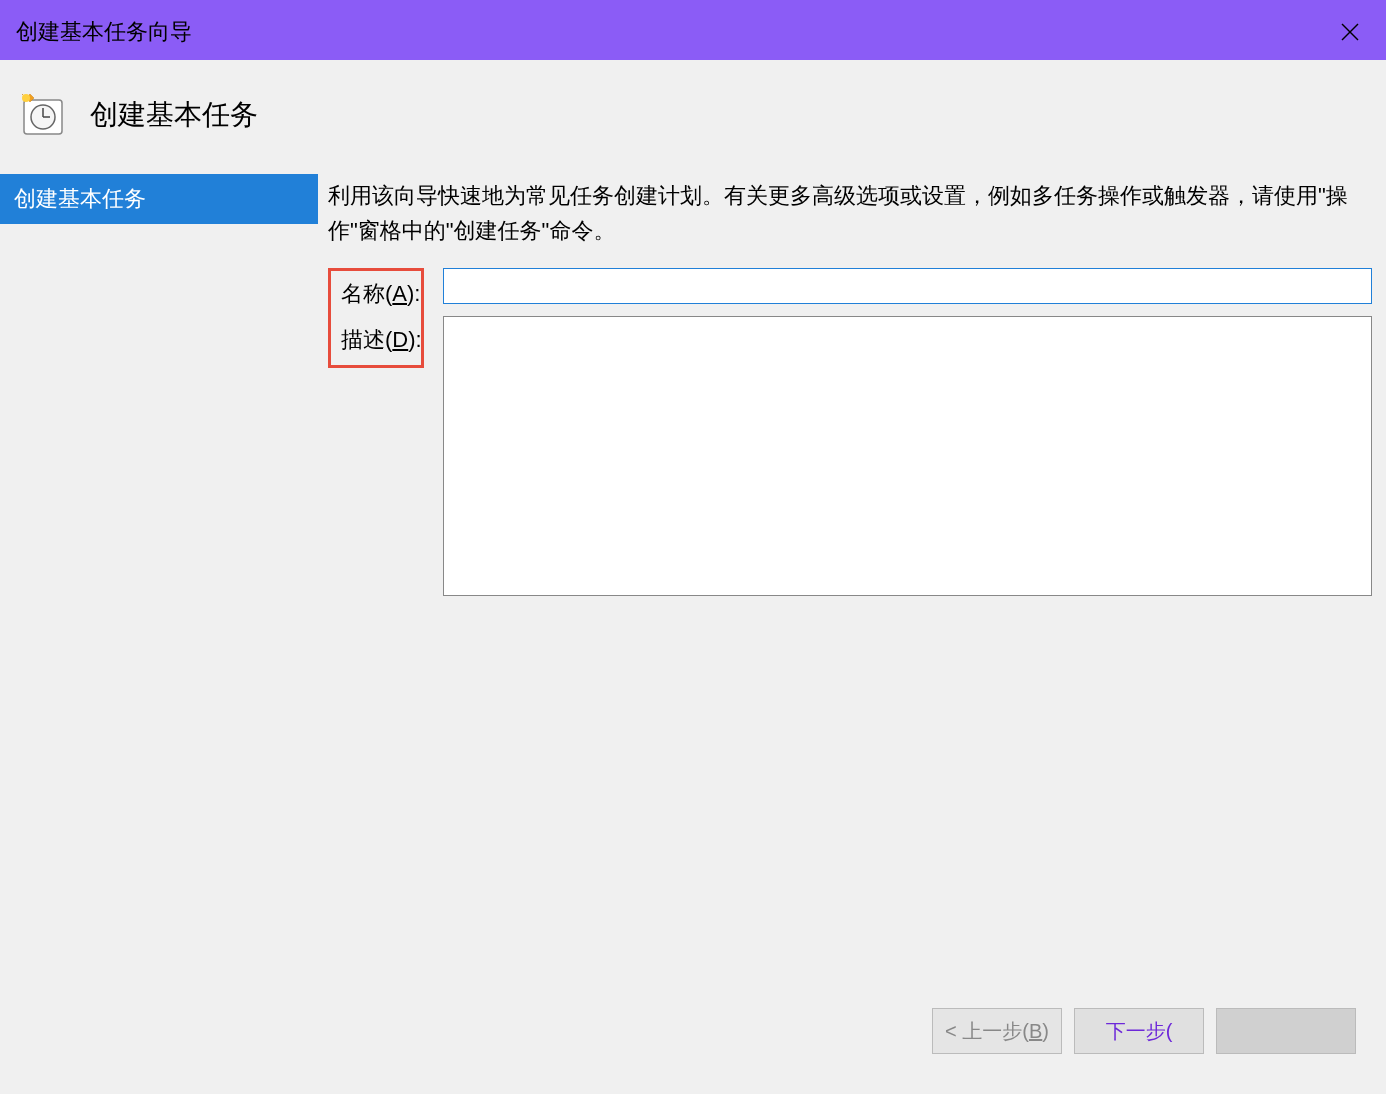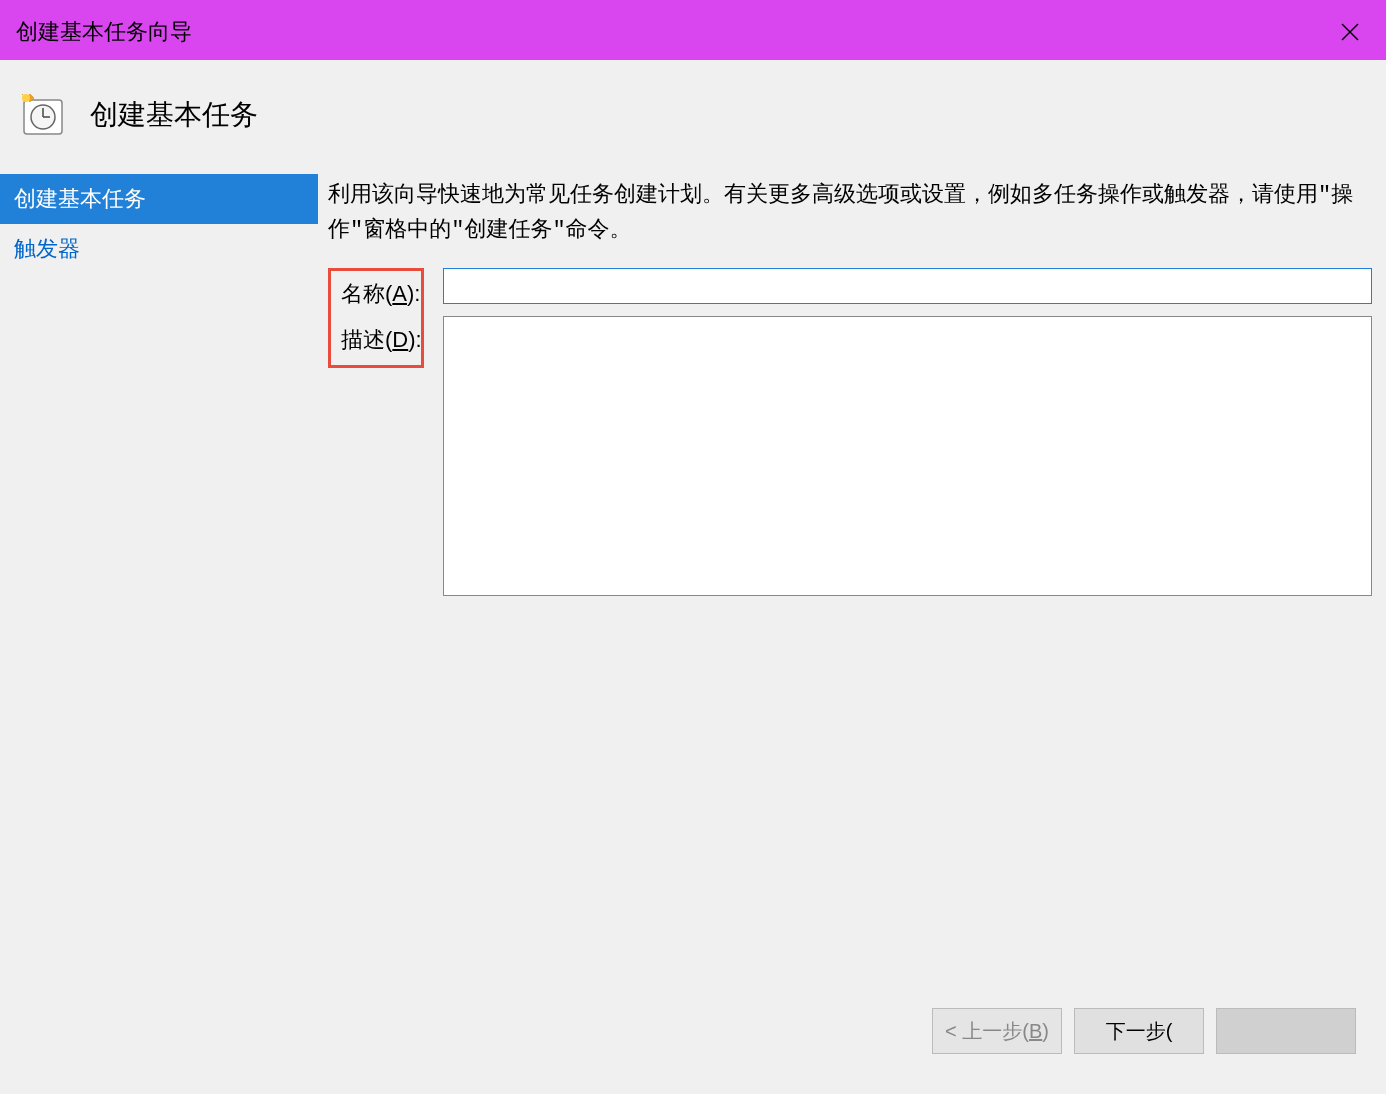--- a/index.html
+++ b/index.html
@@ -14,21 +14,21 @@
       width: 1386px;
       height: 1094px;
       overflow: hidden;
       position: relative;
     }
     .title-bar {
       display: flex;
       justify-content: space-between;
       align-items: center;
       padding: 12px 16px 8px 16px;
-      background: #d946ef;
+      background: #8b5cf6;
     }
     .title-text {
       font-size: 22px;
       color: #000;
     }
     .close-btn {
       font-size: 28px;
       cursor: pointer;
       width: 40px;
       height: 40px;
@@ -76,21 +76,20 @@
     }
     .content-area {
       flex: 1;
       padding: 8px 14px 0 10px;
     }
     .description-text {
       font-size: 22px;
       line-height: 1.6;
       color: #000;
       margin-bottom: 20px;
-      font-family: Liberation Mono, monospace;
     }
     .labels-highlight {
       border: 3px solid #e74c3c;
       padding: 8px 10px;
       margin-right: 19px;
       width: 96px;
       height: 100px;
     }
     .form-label {
       font-size: 22px;
@@ -140,21 +139,21 @@
       width: 130px;
       height: 46px;
       border: 1px solid #bbb;
       background: #e5e5e5;
       font-size: 20px;
       color: #888;
       cursor: pointer;
       font-family: inherit;
     }
     .wizard-btn.next {
-      color: #000000;
+      color: #6d28d9;
       background: #e0e0e0;
     }
     .wizard-btn .underline {
       text-decoration: underline;
     }
     .hidden-btn {
       width: 140px;
       height: 46px;
       background: #d0d0d0;
       border: 1px solid #bbb;
@@ -189,23 +188,20 @@
     </svg>
   </div>
   <div class="wizard-title">创建基本任务</div>
 </div>
 
 <div class="main-container">
   <div class="sidebar">
     <div class="sidebar-item selected">
       <span>创建基本任务</span>
     </div>
-    <div class="sidebar-item">
-      <span>触发器</span>
-    </div>
   </div>
 
   <div class="content-area">
     <div class="description-text">利用该向导快速地为常见任务创建计划。有关更多高级选项或设置，例如多任务操作或触发器，请使用"操作"窗格中的"创建任务"命令。</div>
 
     <div class="form-section">
       <div class="labels-highlight">
         <span class="form-label"><span>名称(</span><span class="underline">A</span><span>):</span></span>
         <span class="form-label"><span>描述(</span><span class="underline">D</span><span>):</span></span>
       </div>

